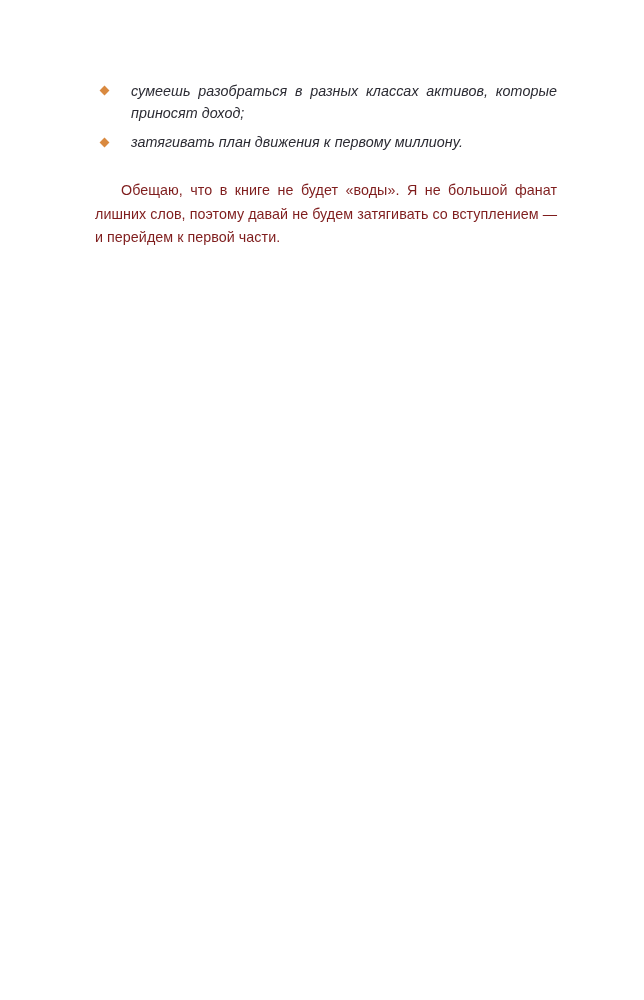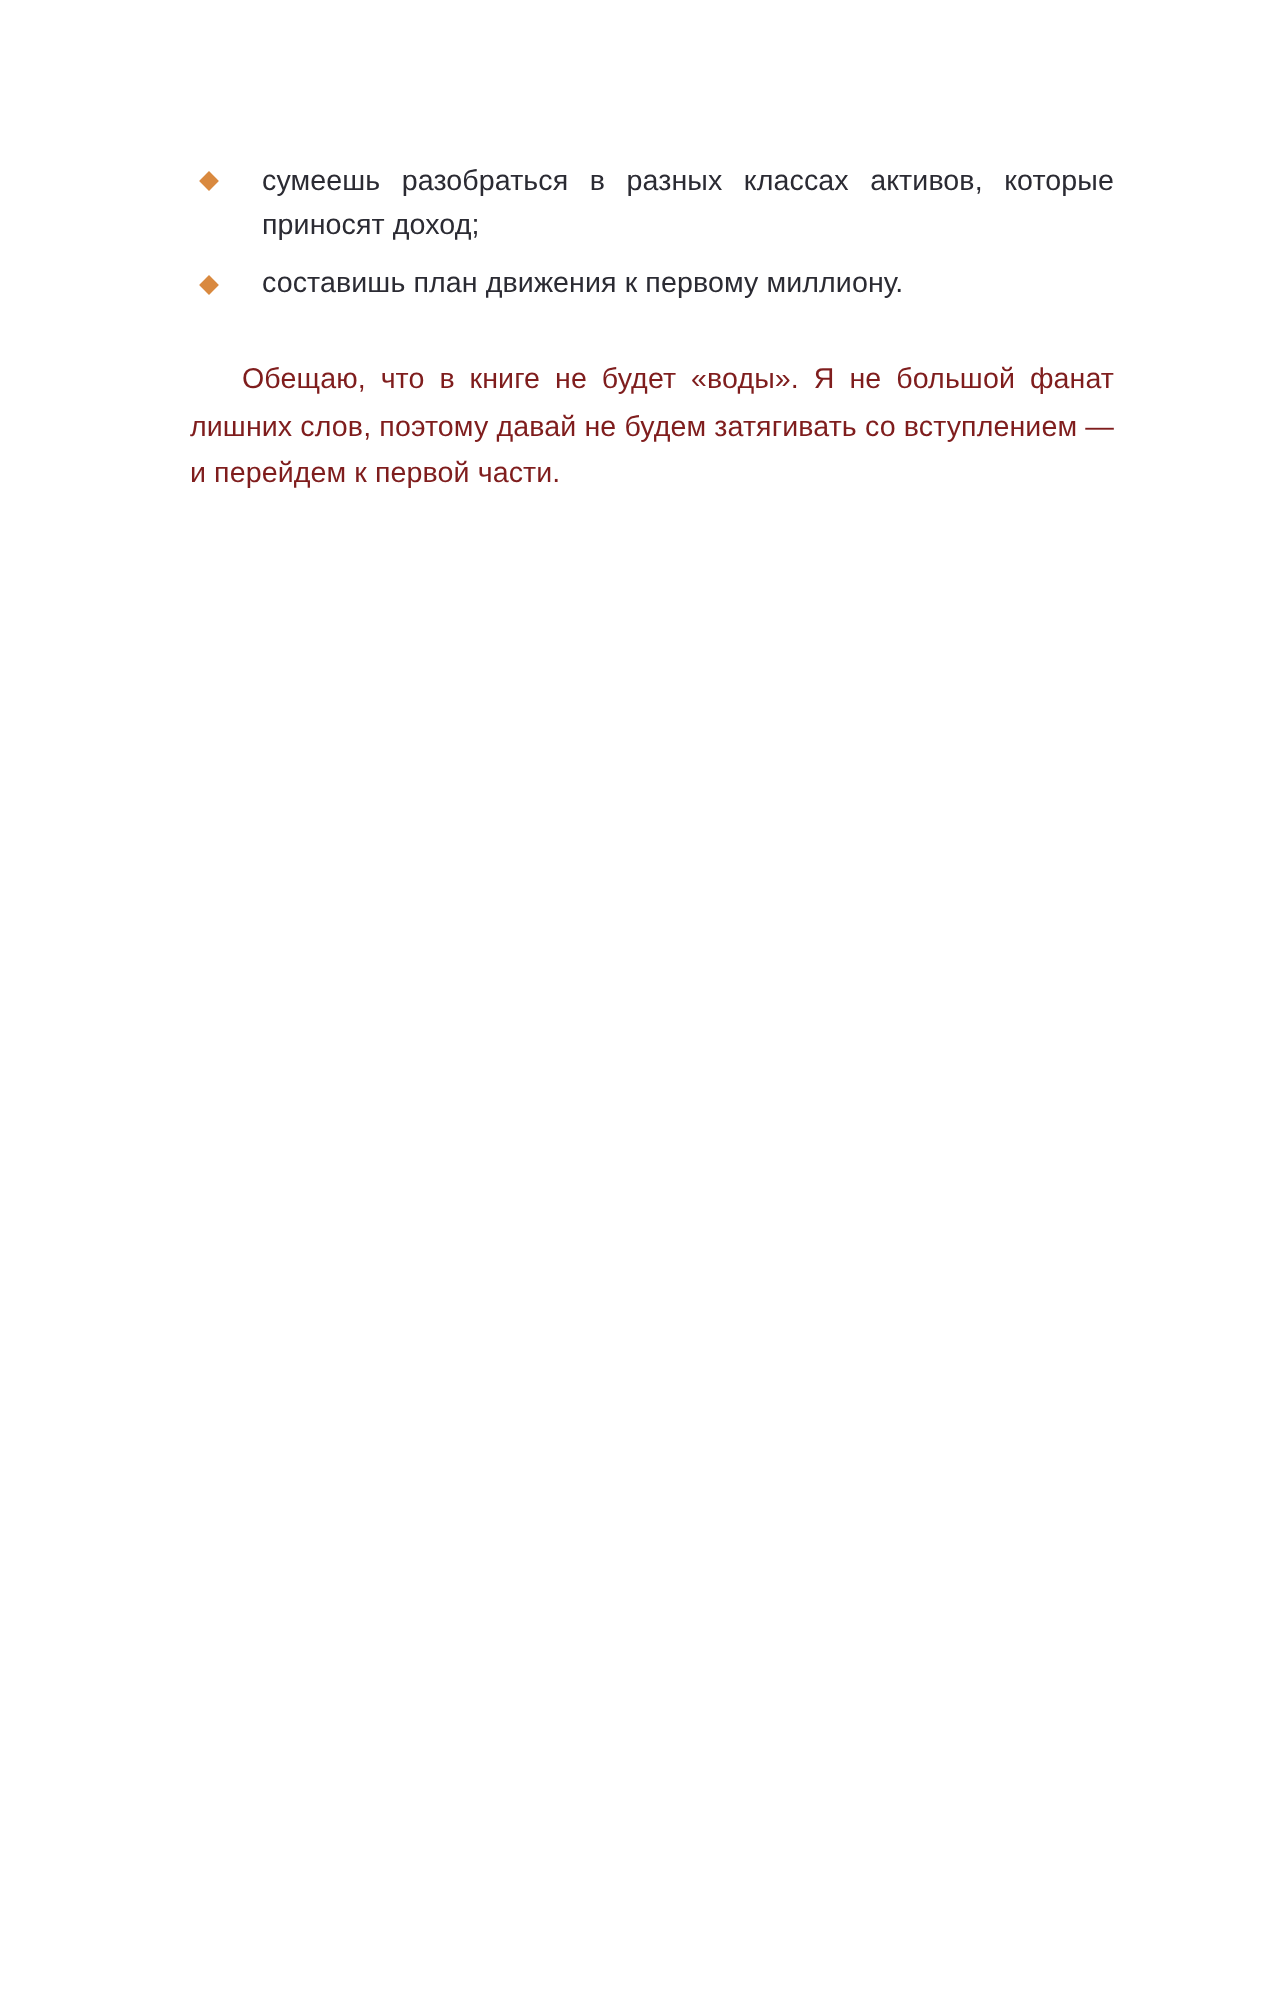--- a/index.html
+++ b/index.html
@@ -29,20 +29,21 @@
     position: absolute;
     left: 95px;
     top: 80px;
     width: 462px;
   }
 
   ul.bullet-list {
     list-style: none;
     margin: 0;
     padding: 0;
+    font-style: italic;
   }
 
   li.bullet-item {
     position: relative;
     padding-left: 36px;
     margin-bottom: 7px;
     font-size: 14.3px;
     line-height: 1.55;
     text-align: justify;
     color: #2b2b33;
@@ -89,21 +90,21 @@
 <div class="page">
   <div class="content">
 
     <ul class="bullet-list">
       <li class="bullet-item">
         <span class="bullet-marker"></span>
         <span class="bullet-text">сумеешь разобраться в разных классах активов, которые приносят доход;</span>
       </li>
       <li class="bullet-item">
         <span class="bullet-marker"></span>
-        <span class="bullet-text">составишь план движения к первому миллиону.</span>
+        <span class="bullet-text">затягивать план движения к первому миллиону.</span>
       </li>
     </ul>
 
     <div class="para-block">
       <p class="body-paragraph">Обещаю, что в книге не будет «воды». Я не большой фанат лишних слов, поэтому давай не будем затягивать со вступлением — и перейдем к первой части.</p>
     </div>
 
   </div>
 </div>
 

